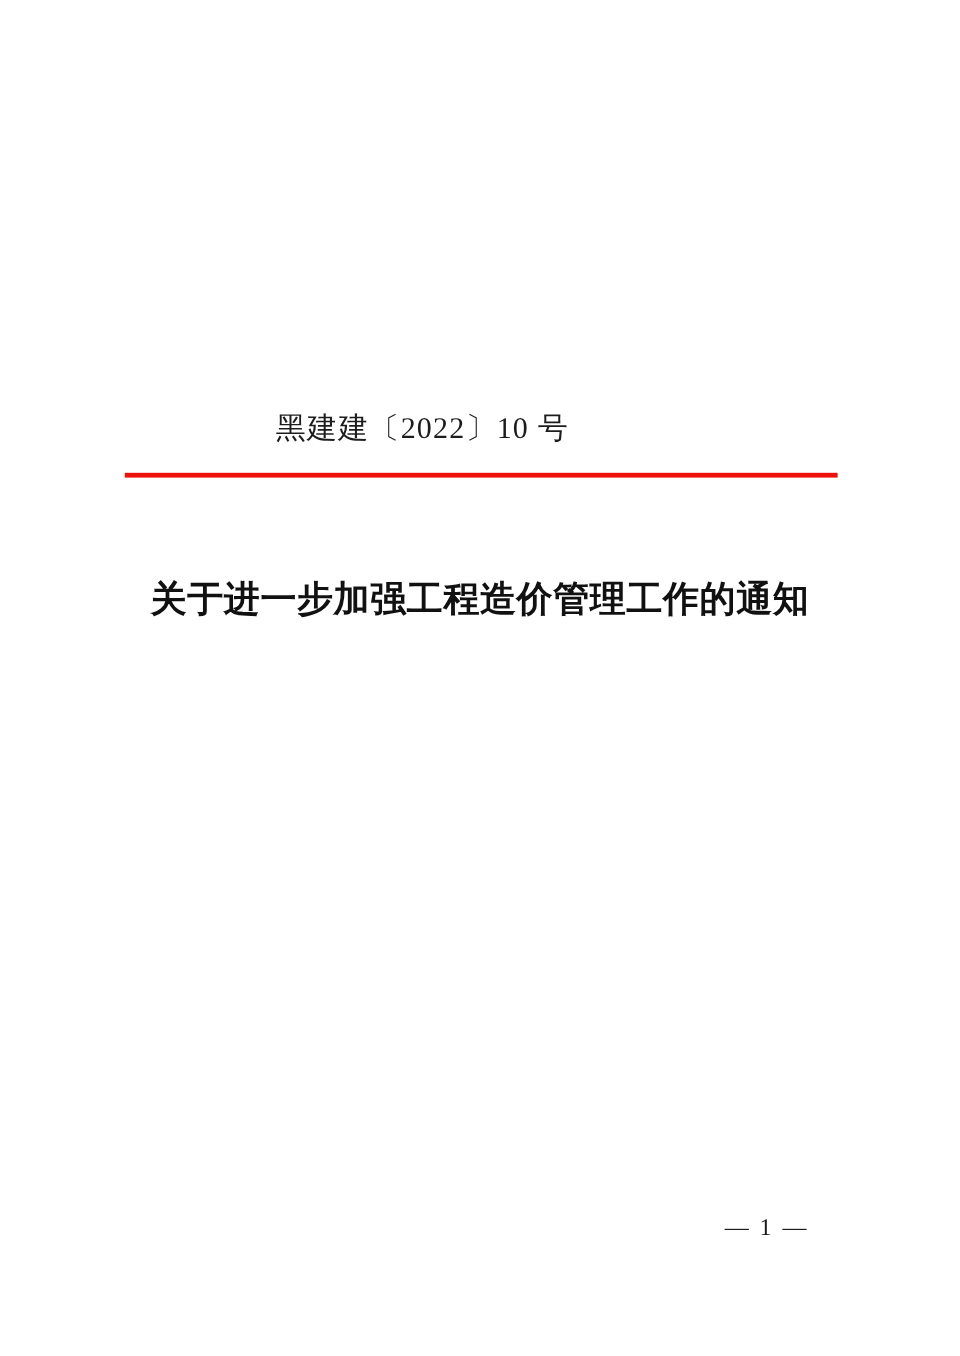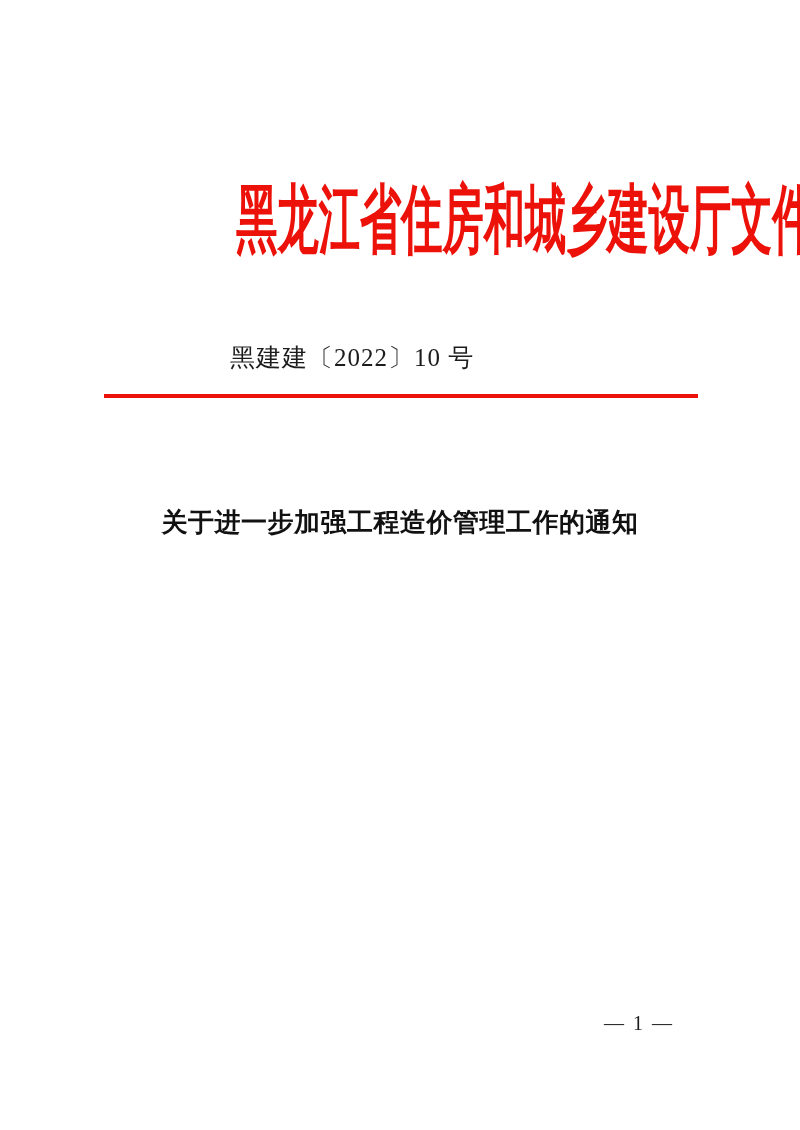--- a/index.html
+++ b/index.html
@@ -57,25 +57,25 @@
     top: 394px;
     left: 104px;
     width: 594px;
     height: 4px;
     background: #ec1109;
   }
 
   
   .doc-title {
     position: absolute;
-    top: 502px;
+    top: 479px;
     left: 0;
     width: 800px;
     text-align: center;
-    font-size: 26px;
+    font-size: 30px;
     line-height: 42px;
     font-weight: bold;
     color: #111111;
     letter-spacing: 0.5px;
   }
 
   
   .body-text {
     position: absolute;
     top: 562px;
@@ -112,23 +112,20 @@
     color: #1c1c1c;
     white-space: nowrap;
     letter-spacing: 2px;
   }
 </style>
 </head>
 <body>
 
 <div class="page">
 
-  <div class="letterhead">
-    <span class="inner">黑龙江省住房和城乡建设厅文件</span>
-  </div>
 
   <div class="doc-number">黑建建〔2022〕10 号</div>
 
   <div class="red-rule"></div>
 
   <div class="doc-title">关于进一步加强工程造价管理工作的通知</div>
 
   <div class="body-text">
   </div>
 

